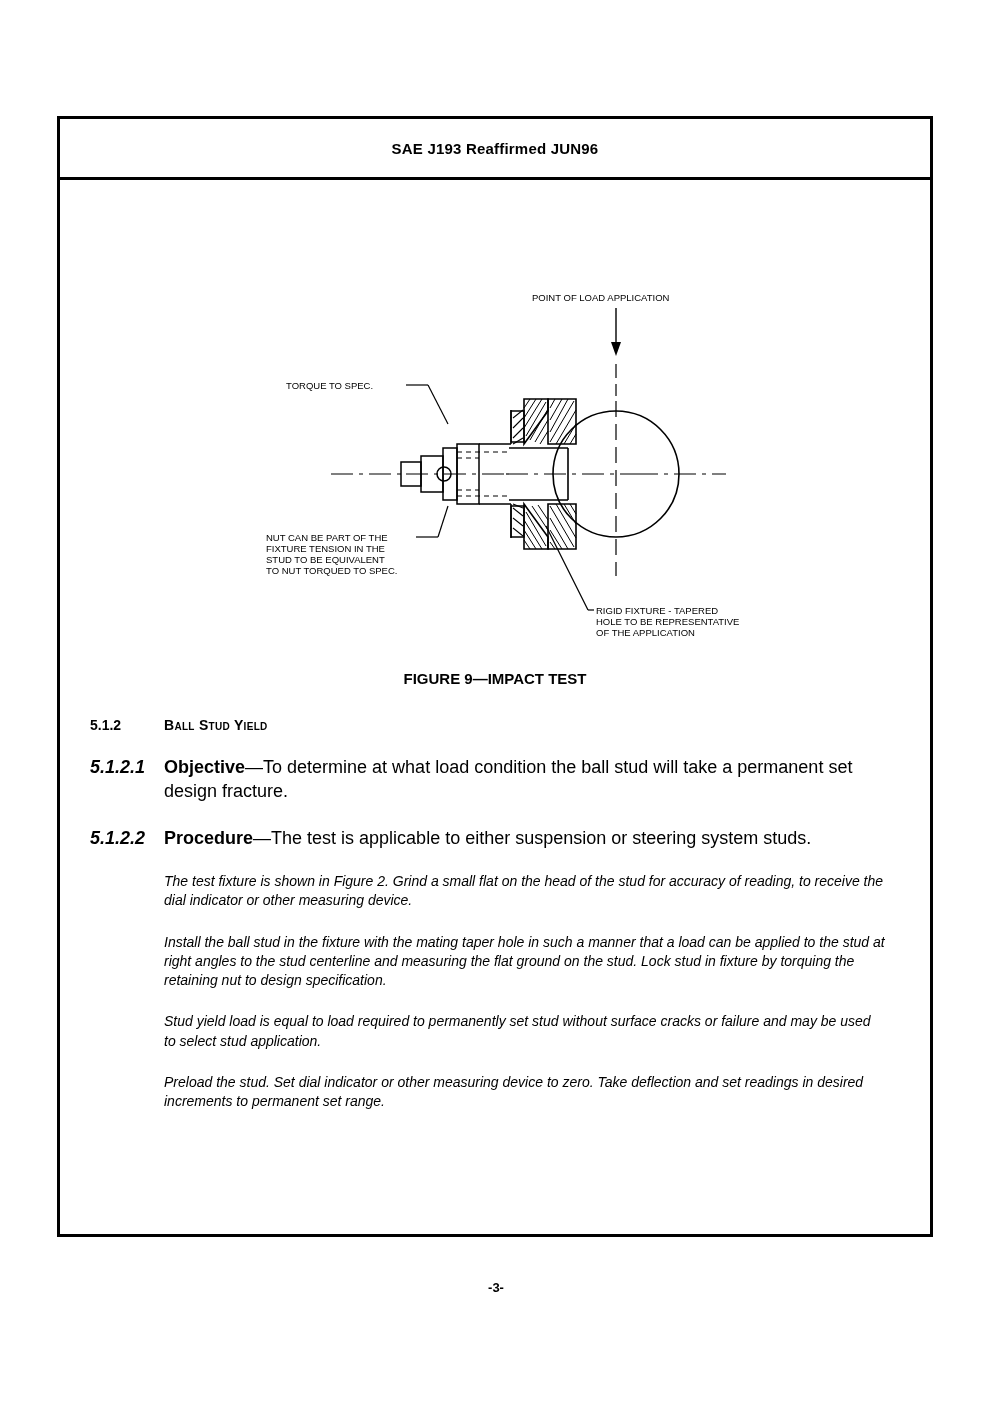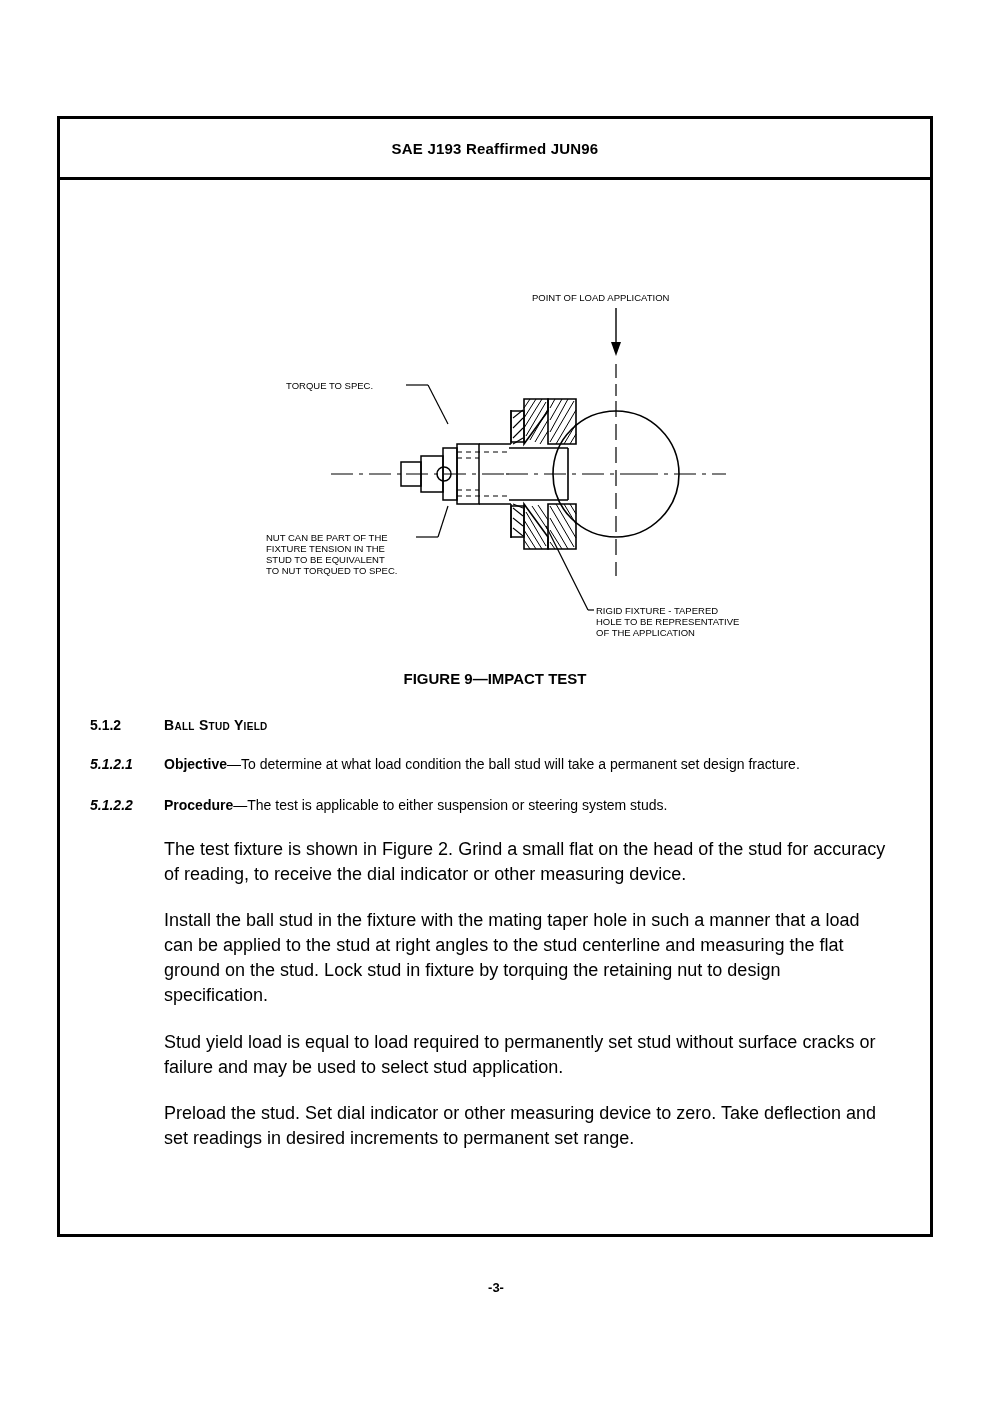--- a/index.html
+++ b/index.html
@@ -65,41 +65,42 @@
     font-weight: bold;
     font-variant: small-caps;
     font-size: 14px;
     letter-spacing: 0.3px;
   }
   .para {
     display: flex;
     margin-top: 22px;
     padding-left: 14px;
     padding-right: 22px;
-    font-size: 14px;
+    font-size: 18px;
     line-height: 1.35;
   }
   .para .num {
     width: 74px;
     flex: 0 0 74px;
     font-style: italic;
     font-weight: bold;
   }
   .para .txt {
     flex: 1;
   }
   .para .txt .lead {
     font-weight: bold;
   }
   .body-para {
     margin-top: 22px;
     margin-left: 88px;
     margin-right: 28px;
-    font-size: 18px;
+    font-size: 14px;
     line-height: 1.38;
+    font-style: italic;
   }
   .footer {
     position: absolute;
     left: 0;
     top: 1280px;
     width: 992px;
     text-align: center;
     font-size: 13px;
     font-weight: bold;
   }

